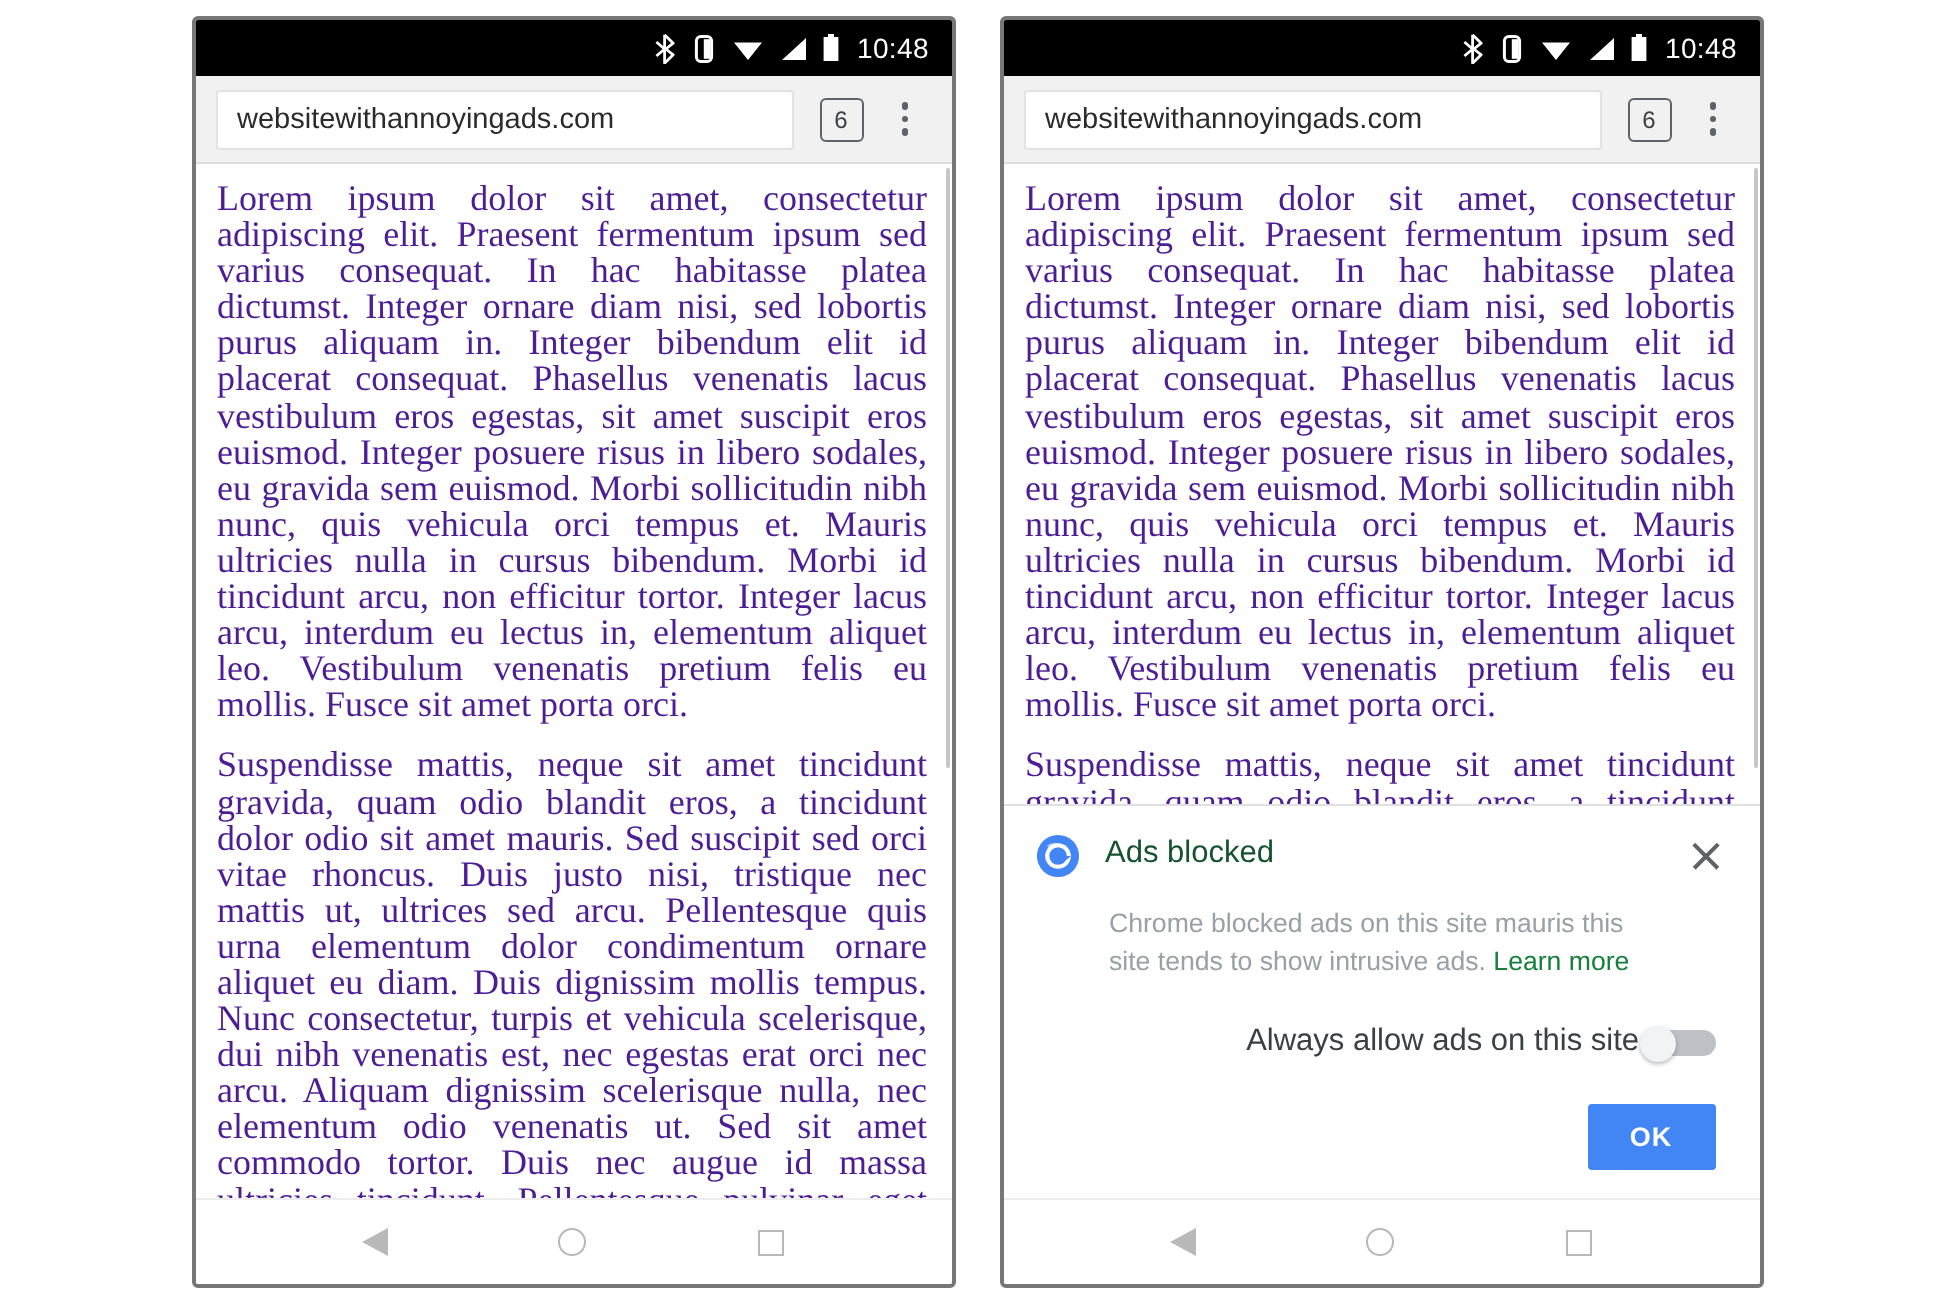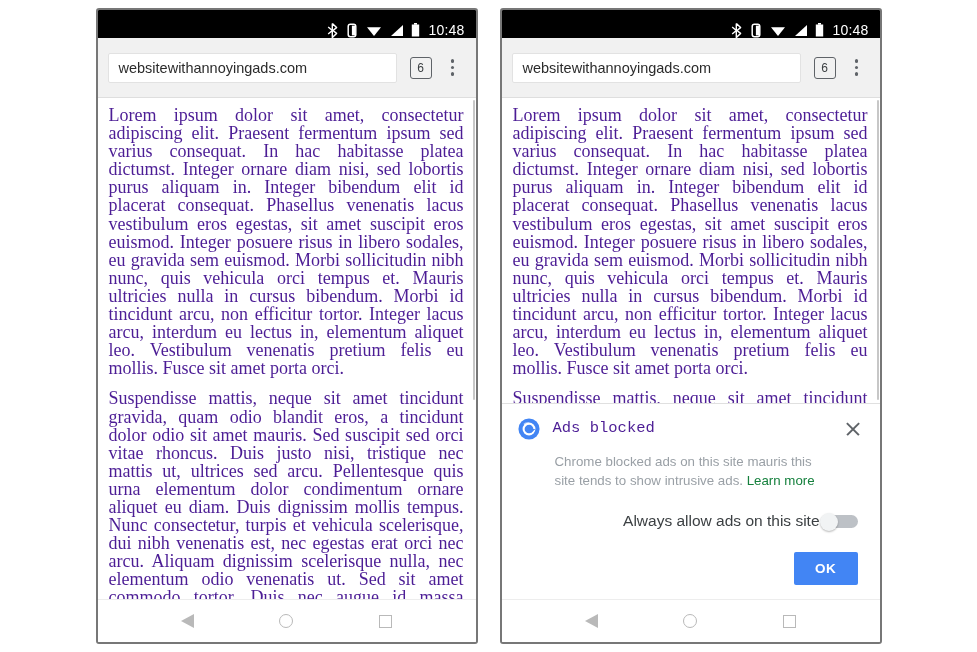--- a/index.html
+++ b/index.html
@@ -34,21 +34,21 @@
     overflow: hidden;
     display: flex;
     flex-direction: column;
   }
 
   
   .statusbar {
     height: 28px;
     background: #000000;
     display: flex;
-    align-items: flex-end;
+    align-items: center;
     justify-content: flex-end;
     padding-right: 11px;
     gap: 7px;
     flex: 0 0 auto;
   }
   .statusbar .sbicon {
     display: inline-flex;
     align-items: center;
     justify-content: center;
     height: 16px;
@@ -56,21 +56,21 @@
   .sb-clock {
     color: #ffffff;
     font-size: 14px;
     letter-spacing: 0.2px;
     font-family: "Liberation Sans", sans-serif;
     margin-left: 1px;
   }
 
   
   .toolbar {
-    height: 60px;
+    height: 44px;
     background: #f1f1f1;
     display: flex;
     align-items: center;
     padding: 0 6px 0 10px;
     flex: 0 0 auto;
     border-bottom: 1px solid #dedede;
   }
   .omnibox {
     flex: 1 1 auto;
     height: 30px;
@@ -200,22 +200,22 @@
     border-top: 1px solid #e0e0e0;
     padding: 14px 16px 14px 16px;
   }
   .dlg-header {
     display: flex;
     align-items: flex-start;
   }
   .dlg-title {
     margin-left: 13px;
     font-size: 15.5px;
-    color: #4c1d95;
-    font-family: Liberation Mono, monospace;
+    color: #14532d;
+    font-family: Liberation Sans, sans-serif;
     flex: 1 1 auto;
     line-height: 20px;
   }
   .dlg-body {
     margin: 8px 0 0 37px;
     font-size: 13.3px;
     line-height: 19px;
     color: #9aa0a6;
     font-family: "Liberation Sans", sans-serif;
     max-width: 272px;

